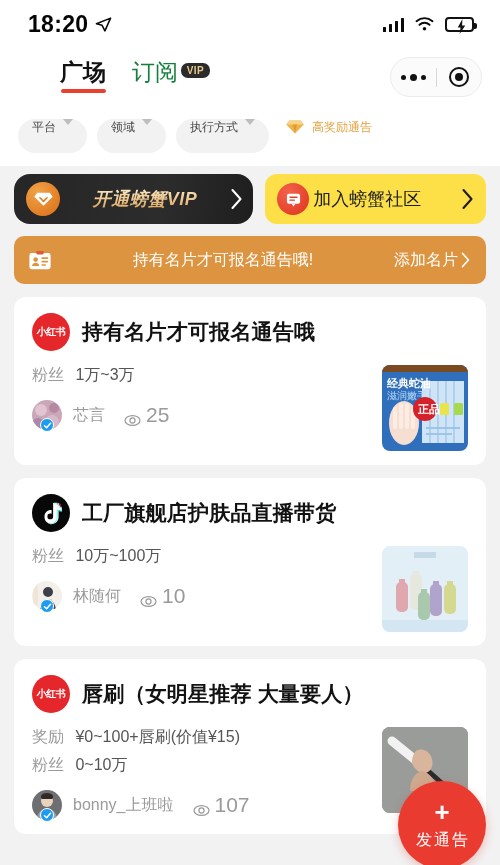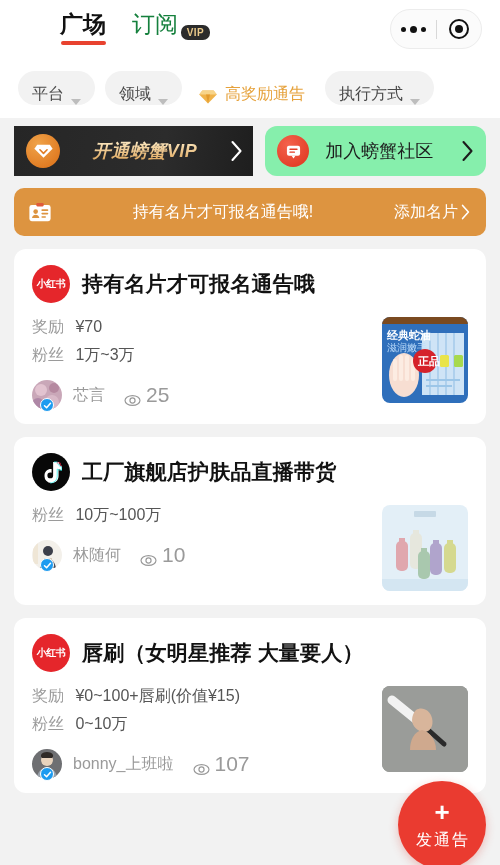--- a/index.html
+++ b/index.html
@@ -40,72 +40,72 @@
   }
   .tabs { display: flex; align-items: flex-end; gap: 26px; margin-left: 32px; }
   .tab { position: relative; padding-bottom: 9px; cursor: pointer; }
   .tab-label { font-size: 23px; color: #15803d; font-weight: 400; display: block; line-height: 1; }
   .tab.active .tab-label { color: #111; font-weight: 700; }
   .tab.active:after {
     content: ""; position: absolute; left: 1px; bottom: 0px;
     width: 45px; height: 4px; background: #e8422f; border-radius: 2px;
   }
   .vip-badge {
-    position: absolute; right: -32px; top: 12px;
+    position: absolute; right: -32px; top: 2px;
     background: #2b2b2b; color: #e8c88a; font-size: 10px; font-weight: 700;
     padding: 2.5px 6px; border-radius: 7px; letter-spacing: .4px; line-height: 1;
   }
   .capsule {
     display: flex; align-items: center; height: 40px; width: 92px;
     border: 1px solid #ececec; border-radius: 20px; background: #fbfbfb;
   }
   .capsule-half { flex: 1; display: flex; align-items: center; justify-content: center; height: 100%; cursor: pointer; }
   .cap-divider { width: 1px; height: 19px; background: #d8d8d8; }
   .dots { display: flex; align-items: center; gap: 4px; }
   .dots i { width: 5px; height: 5px; border-radius: 50%; background: #111; display: block; }
   .dots i.mid { width: 7px; height: 7px; }
   .target { width: 20px; height: 20px; border: 2.5px solid #111; border-radius: 50%; display:flex; align-items:center; justify-content:center; }
   .target:after { content:""; width: 8px; height: 8px; border-radius: 50%; background: #111; }
 
   
   .filters { flex: 0 0 60px; display: flex; align-items: center; gap: 10px; padding: 0 18px; background: #fff; }
   .chip {
-    display: flex; align-items: flex-end; gap: 7px;
+    display: flex; align-items: flex-start; gap: 7px;
     background: #f2f2f2; border-radius: 17px; height: 34px; padding: 0 14px;
-    font-size: 16px; color: #4a4a4a; cursor: pointer; white-space: nowrap;
+    font-size: 12px; color: #4a4a4a; cursor: pointer; white-space: nowrap;
   }
   .chip .caret {
     width: 0; height: 0; border-left: 5.5px solid transparent; border-right: 5.5px solid transparent;
     border-top: 6px solid #bdbdbd;
   }
   .chip.gold { background: #fff; color: #e6a23c; font-weight: 500; padding: 0 10px 0 6px; }
   .gem { width: 20px; height: 16px; flex: 0 0 20px; }
 
   
   .scroll { flex: 1; background: #f2f2f2; overflow: hidden; padding: 0 14px; position: relative; }
 
   .banner-row { display: flex; gap: 12px; padding-top: 8px; }
   .banner-vip {
-    flex: 1 1 52%; height: 50px; border-radius: 0;
+    flex: 1 1 52%; height: 50px; border-radius: 16px;
     background: linear-gradient(100deg,#262626 0%,#2c2c2c 62%,#1e1e1e 100%);
     display: flex; align-items: center; padding: 0 10px 0 12px; cursor: pointer; overflow: hidden;
   }
   .vip-coin { width: 34px; height: 34px; border-radius: 50%;
     background: radial-gradient(circle at 35% 30%, #f0a349 0%, #e07b22 75%);
     display: flex; align-items: center; justify-content: center; flex: 0 0 34px; }
   .vip-text {
     flex: 1; text-align: center; font-size: 18px; font-weight: 700; font-style: italic;
     color: #f0cf9a; letter-spacing: .5px;
     background: linear-gradient(180deg,#fbe7c0 10%,#dfa85e 90%);
     -webkit-background-clip: text; background-clip: text; -webkit-text-fill-color: transparent;
   }
   .chev { flex: 0 0 auto; }
   .banner-comm {
-    flex: 1 1 48%; height: 50px; border-radius: 12px; background: #86efac;
-    display: flex; align-items: center; padding: 0 12px 0 12px; gap: 16px; cursor: pointer;
+    flex: 1 1 48%; height: 50px; border-radius: 12px; background: #fde047;
+    display: flex; align-items: center; padding: 0 12px 0 12px; gap: 4px; cursor: pointer;
   }
   .comm-icon { width: 32px; height: 32px; border-radius: 50%;
     background: radial-gradient(circle at 35% 30%, #f4624c 0%, #e23d26 80%);
     display: flex; align-items: center; justify-content: center; flex: 0 0 32px; }
   .comm-text { flex: 1; font-size: 18px; color: #1d1d1d; font-weight: 400; }
 
   .notice {
     margin-top: 12px; height: 48px; border-radius: 10px; background: #dd9440;
     display: flex; align-items: center; padding: 0 16px 0 14px; gap: 11px; cursor: pointer;
   }
@@ -146,20 +146,47 @@
     box-shadow: 0 3px 10px rgba(220,60,50,.3);
   }
   .fab-plus { font-size: 26px; font-weight: 700; line-height: 1; }
   .fab-label { font-size: 16px; font-weight: 500; letter-spacing: 2px; padding-left: 2px; }
 </style>
 </head>
 <body>
 
 <div class="phone">
 
+  <div class="statusbar">
+    <div class="status-left">
+      <span class="status-time">18:20</span>
+      <svg class="loc-arrow" viewBox="0 0 24 24">
+        <path d="M22 3 2 11l8 2.2L14 21z" fill="none" stroke="#0a0a0a" stroke-width="2.2" stroke-linejoin="round"></path>
+      </svg>
+    </div>
+    <div class="status-right">
+      <span class="signal">
+          <i></i>
+          <i></i>
+          <i></i>
+          <i></i>
+        </span>
+      <svg class="wifi" viewBox="0 0 24 20">
+        <path d="M2 6.5C5 4 8.4 2.7 12 2.7S19 4 22 6.5" fill="none" stroke="#0a0a0a" stroke-width="2.4" stroke-linecap="round"></path>
+        <path d="M5.7 11C7.5 9.4 9.7 8.5 12 8.5s4.5.9 6.3 2.5" fill="none" stroke="#0a0a0a" stroke-width="2.4" stroke-linecap="round"></path>
+        <circle cx="12" cy="15.8" r="2.2" fill="#0a0a0a"></circle>
+      </svg>
+      <span class="battery">
+        <span class="battery-fill"></span>
+        <svg class="bolt" viewBox="0 0 10 16">
+            <path d="M6 0 1 9h3l-1 7 6-9H5.6z" fill="#111"></path>
+          </svg>
+      </span>
+    </div>
+  </div>
 
   <div class="header">
     <div class="tabs">
       <div class="tab active">
         <span class="tab-label">广场</span>
       </div>
       <div class="tab">
         <span class="tab-label">订阅</span>
         <span class="vip-badge">VIP</span>
       </div>
@@ -181,31 +208,31 @@
 
   <div class="filters">
     <div class="chip">
       <span>平台</span>
       <span class="caret"></span>
     </div>
     <div class="chip">
       <span>领域</span>
       <span class="caret"></span>
     </div>
+    <div class="chip">
+      <span>执行方式</span>
+      <span class="caret"></span>
+    </div>
     <div class="chip gold">
       <svg class="gem" viewBox="0 0 24 20">
         <path d="M5 2h14l4 5-11 11L1 7z" fill="#f0b34a"></path>
         <path d="M5 2 1 7h22l-4-5z" fill="#f7d489"></path>
         <path d="M9.5 7 12 18 14.5 7z" fill="#e39b2c"></path>
       </svg>
       <span>高奖励通告</span>
-    </div>
-    <div class="chip">
-      <span>执行方式</span>
-      <span class="caret"></span>
     </div>
   </div>
 
   <div class="scroll">
 
     <div class="banner-row">
       <div class="banner-vip">
         <span class="vip-coin">
           <svg width="19" height="16" viewBox="0 0 24 20">
             <path d="M4 2h16l3.5 5L12 18.5 .5 7z" fill="#fff"></path>
@@ -254,24 +281,20 @@
 
     <div class="card">
       <div class="card-head">
         <span class="plat-badge plat-xhs">
           <span>小红书</span>
         </span>
         <span class="card-title">持有名片才可报名通告哦</span>
       </div>
       <div class="card-body">
         <div class="card-meta">
-          <div class="meta-row">
-            <span class="meta-label">奖励</span>
-            <span class="meta-value">¥70</span>
-          </div>
           <div class="meta-row">
             <span class="meta-label">粉丝</span>
             <span class="meta-value">1万~3万</span>
           </div>
           <div class="author-row">
             <span class="avatar-wrap">
               <span class="avatar">
                 <svg width="30" height="30" viewBox="0 0 30 30">
                   <rect width="30" height="30" fill="#c9a7b8"></rect>
                   <circle cx="9" cy="10" r="6" fill="#e2c3d0"></circle>

